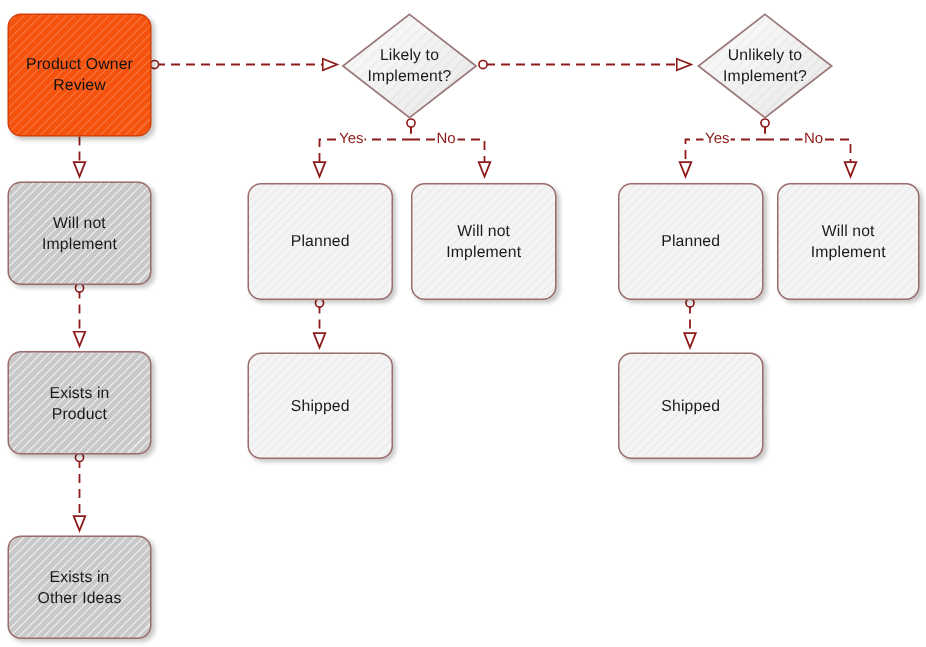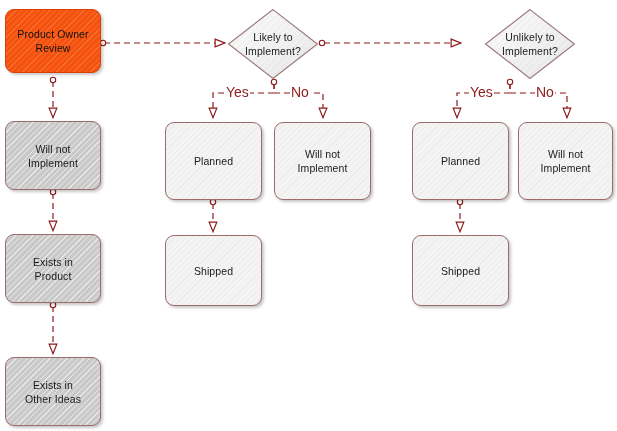--- a/index.html
+++ b/index.html
@@ -91,21 +91,21 @@
     position: absolute;
     left: 0;
     top: 0;
     width: 100%;
     height: 100%;
     z-index: 1;
   }
   .edge-label {
     position: absolute;
     color: #8e1b1b;
-    font-size: 14px;
+    font-size: 10px;
     line-height: 11px;
     background: #ffffff;
     padding: 0 1px;
     white-space: nowrap;
   }
 </style>
 </head>
 <body>
 
 <div id="canvas">
@@ -146,21 +146,21 @@
       <circle cx="53" cy="80" r="2.7"></circle>
       <circle cx="53" cy="192" r="2.7"></circle>
       <circle cx="53" cy="305" r="2.7"></circle>
       <circle cx="274" cy="82" r="2.7"></circle>
       <circle cx="213" cy="202" r="2.7"></circle>
       <circle cx="510" cy="82" r="2.7"></circle>
       <circle cx="460" cy="202" r="2.7"></circle>
     </g>
   </svg>
 
-  <div class="node rect accent" style="left:5px; top:9px; width:96px; height:64px;text-align:center;">
+  <div class="node rect accent" style="left:5px; top:9px; width:96px; height:82px;text-align:center;">
     <span class="node-label">Product Owner
 Review</span>
   </div>
 
   <div class="node rect gray" style="left:5px; top:121px; width:96px; height:69px;">
     <span class="node-label">Will not
 Implement</span>
   </div>
 
   <div class="node rect gray" style="left:5px; top:234px; width:96px; height:69px;">
@@ -184,21 +184,21 @@
           <line x1="0" y1="0" x2="0" y2="5" stroke="#000000" stroke-opacity="0.045" stroke-width="1.6"></line>
         </pattern>
       </defs>
       <polygon points="46,1.6 90.4,36 46,70.4 1.6,36" fill="url(#diaGrad1)" stroke="#9c7b7b" stroke-width="1.2"></polygon>
       <polygon points="46,1.6 90.4,36 46,70.4 1.6,36" fill="url(#hatch1)" stroke="none"></polygon>
     </svg>
     <span class="node-label">Likely to
 Implement?</span>
   </div>
 
-  <div class="node diamond" style="left:484px; top:8px; width:92px; height:72px;justify-content:center;">
+  <div class="node diamond" style="left:464px; top:8px; width:92px; height:72px;justify-content:center;">
     <svg class="dia-shape" viewBox="0 0 92 72" preserveAspectRatio="none">
       <polygon points="46,1.6 90.4,36 46,70.4 1.6,36" fill="url(#diaGrad1)" stroke="#9c7b7b" stroke-width="1.2"></polygon>
       <polygon points="46,1.6 90.4,36 46,70.4 1.6,36" fill="url(#hatch1)" stroke="none"></polygon>
     </svg>
     <span class="node-label">Unlikely to
 Implement?</span>
   </div>
 
   <div class="node rect light" style="left:165px; top:122px; width:97px; height:78px;">
     <span class="node-label">Planned</span>

